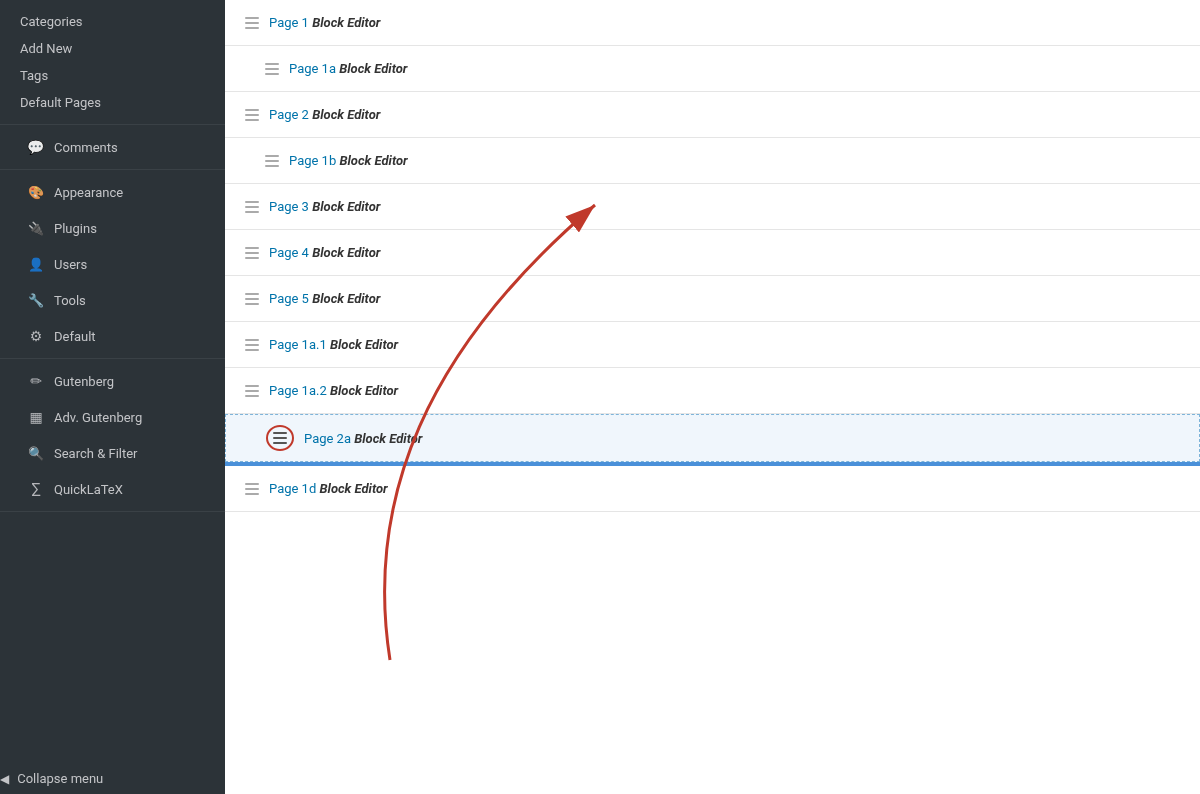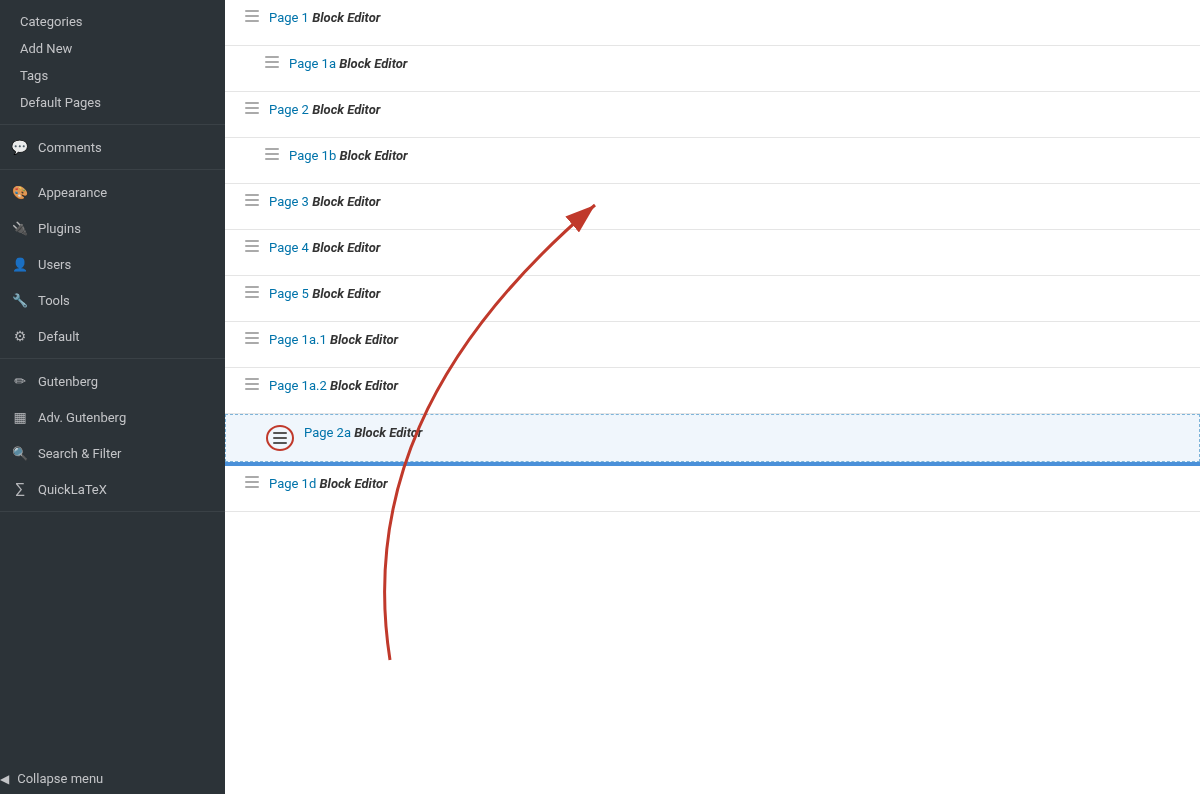--- a/index.html
+++ b/index.html
@@ -18,21 +18,21 @@
     }
     .sidebar-simple-item {
       padding: 6px 10px 6px 20px;
       color: #c3c4c7;
       cursor: pointer;
       display: block;
     }
     .sidebar-nav-item {
       display: flex;
       align-items: center;
-      padding: 8px 10px 8px 10px;
+      padding: 8px 10px 8px 26px;
       color: #c3c4c7;
       cursor: pointer;
       gap: 8px;
       font-size: 13px;
     }
     .sidebar-nav-item .nav-icon {
       width: 20px;
       height: 20px;
       display: flex;
       align-items: center;
@@ -58,21 +58,21 @@
     #main {
       flex: 1;
       background: #fff;
       overflow-y: auto;
       position: relative;
     }
 
     .page-list { }
     .page-row {
       display: flex;
-      align-items: flex-start;
+      align-items: center;
       padding: 10px 20px;
       border-bottom: 1px solid #e5e5e5;
       font-size: 13px;
       min-height: 46px;
     }
     .page-row.highlighted {
       background: #f0f6fc;
       border: 1px dashed #7eb4d9;
       padding-left: 40px;
     }

